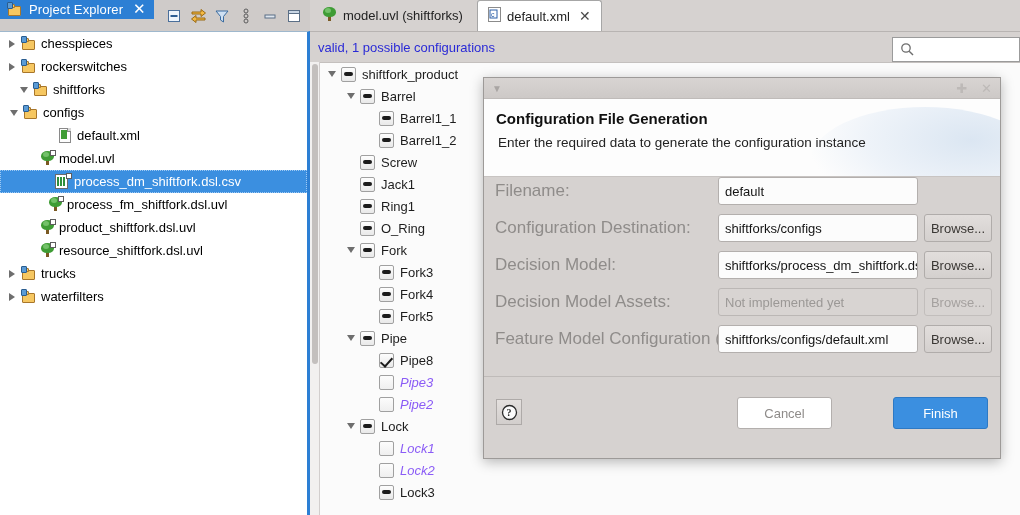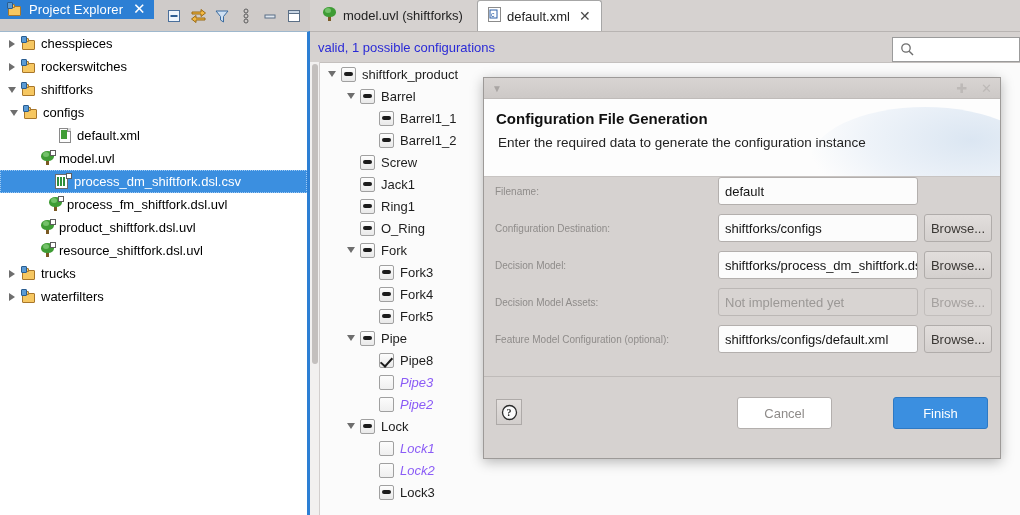--- a/index.html
+++ b/index.html
@@ -195,21 +195,21 @@
     border-radius: 50%;
   }
   #dlg-title {
     position: absolute; left: 12px; top: 11px;
     font-size: 15px; font-weight: bold; color: #111;
   }
   #dlg-sub { position: absolute; left: 14px; top: 36px; font-size: 13.5px; color: #232323; }
 
   #dlg-form { position: absolute; left: 0; top: 99px; width: 100%; height: 197px; }
   .frm-row { position: absolute; left: 0; width: 100%; height: 28px; display: flex; align-items: center; }
-  .frm-label { position: absolute; left: 11px; font-size: 10px; color: #8f8c8a; }
+  .frm-label { position: absolute; left: 11px; font-size: 17px; color: #8f8c8a; }
   .frm-input {
     position: absolute; left: 234px; width: 200px; height: 28px;
     background: #fcfcfc; border: 1px solid #b3afad; border-radius: 3px;
     display: flex; align-items: center; padding-left: 6px;
     font-size: 13px; color: #141414; overflow: hidden; white-space: nowrap;
   }
   .frm-input.disabled { background: #d8d4d2; color: #9b9896; border-color: #bbb7b5; }
   .frm-btn {
     position: absolute; left: 440px; width: 68px; height: 28px;
     background: linear-gradient(#e2dedc,#d4d0ce);
@@ -315,21 +315,21 @@
           </span>
           <span class="ticon">
             <span class="proj-ico">
               <span class="f1"></span>
               <span class="f2"></span>
               <span class="f3"></span>
             </span>
           </span>
           <span class="tlabel">rockerswitches</span>
         </div>
-        <div class="trow" style="padding-left: 4px;">
+        <div class="trow" style="padding-left: 16px;">
           <span class="twist open">
             <i></i>
           </span>
           <span class="ticon">
             <span class="proj-ico">
               <span class="f1"></span>
               <span class="f2"></span>
               <span class="f3"></span>
             </span>
           </span>

